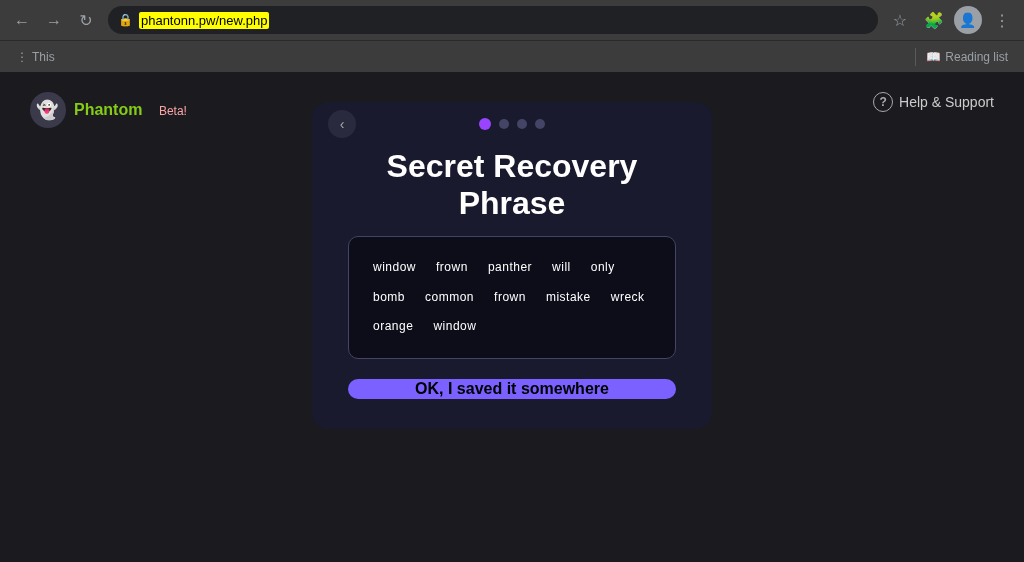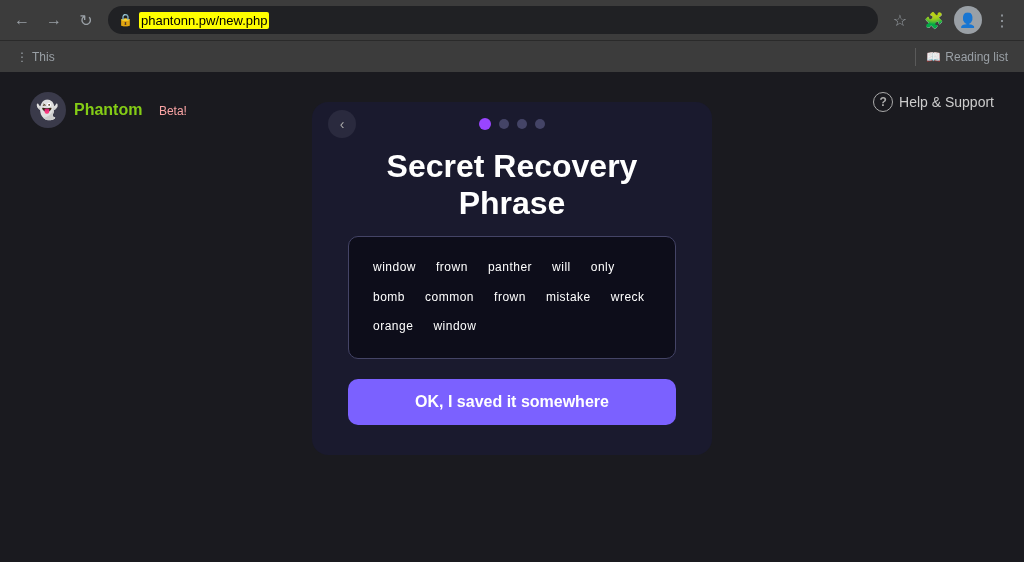--- a/index.html
+++ b/index.html
@@ -286,23 +286,23 @@
     }
 
     .phrase-word {
       color: #ffffff;
       font-size: 12px;
       font-family: -apple-system, BlinkMacSystemFont, 'Segoe UI', sans-serif;
     }
 
     .ok-button {
       width: 100%;
-      padding: 14px;
+      padding: 1px;
       background: #7b61ff;
-      color: #ffffff;
+      color: #000000;
       border: none;
       border-radius: 10px;
       font-size: 16px;
       font-weight: 600;
       cursor: pointer;
       margin-top: 6px;
     }
 
     
     .profile-circle {

